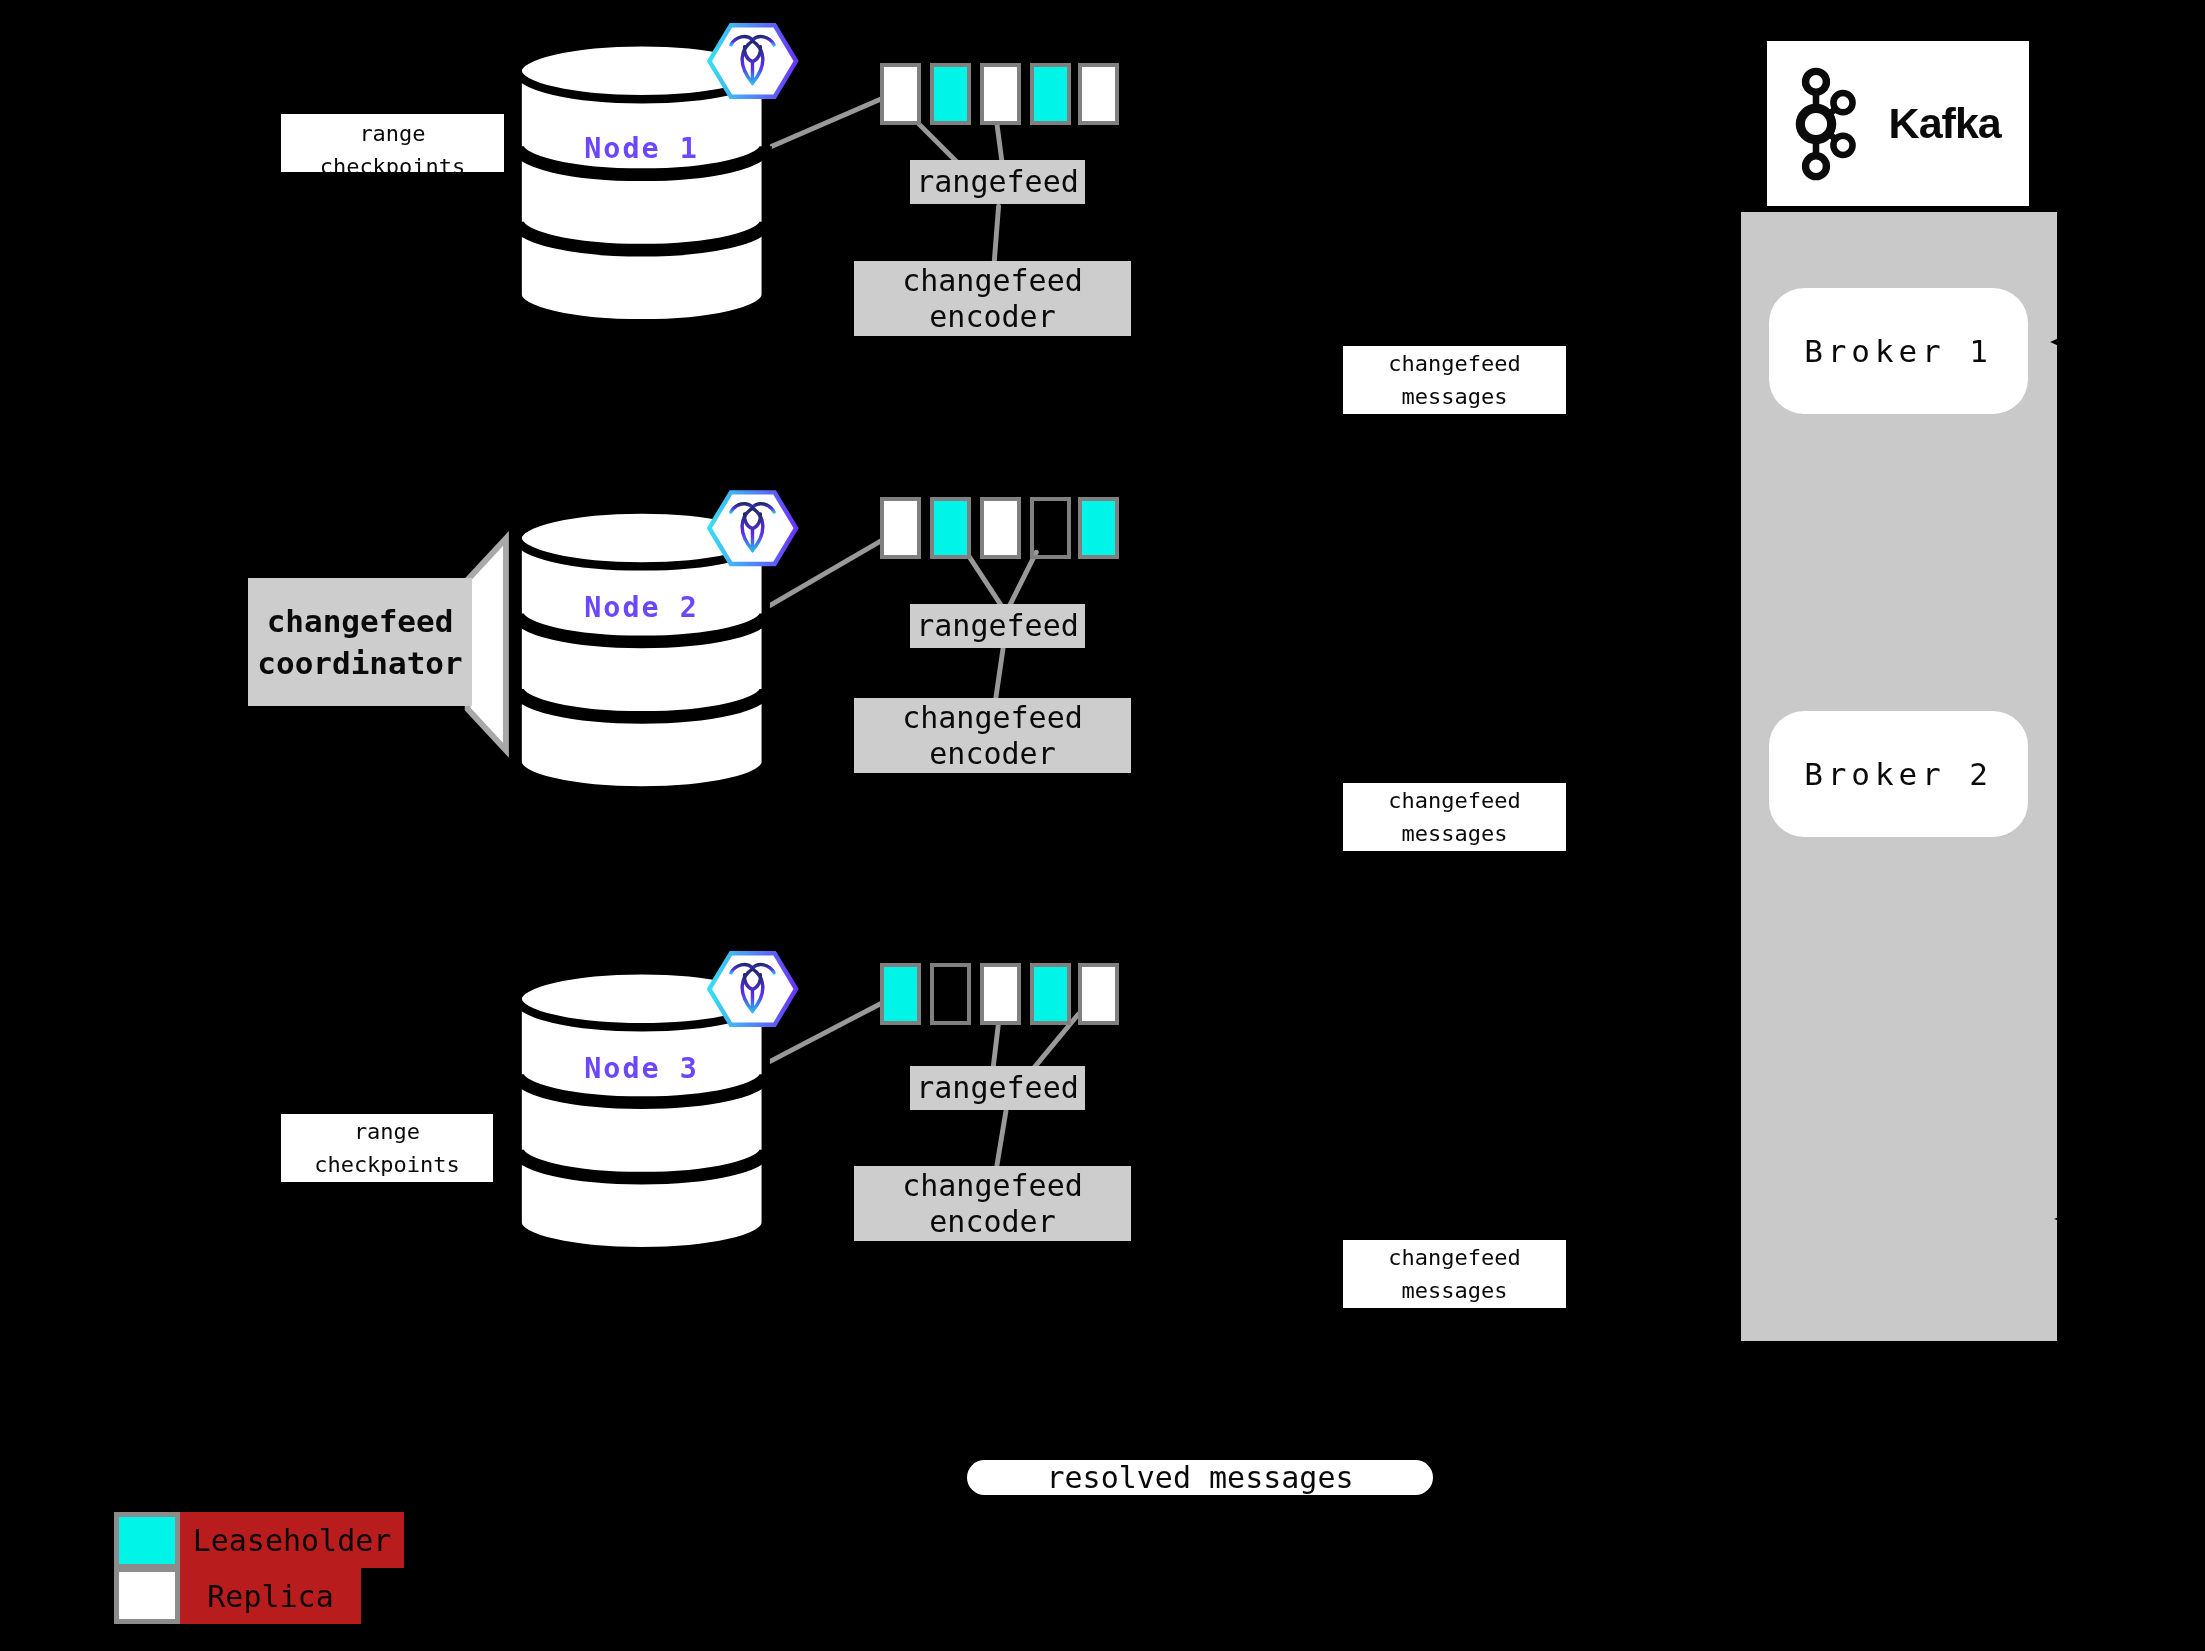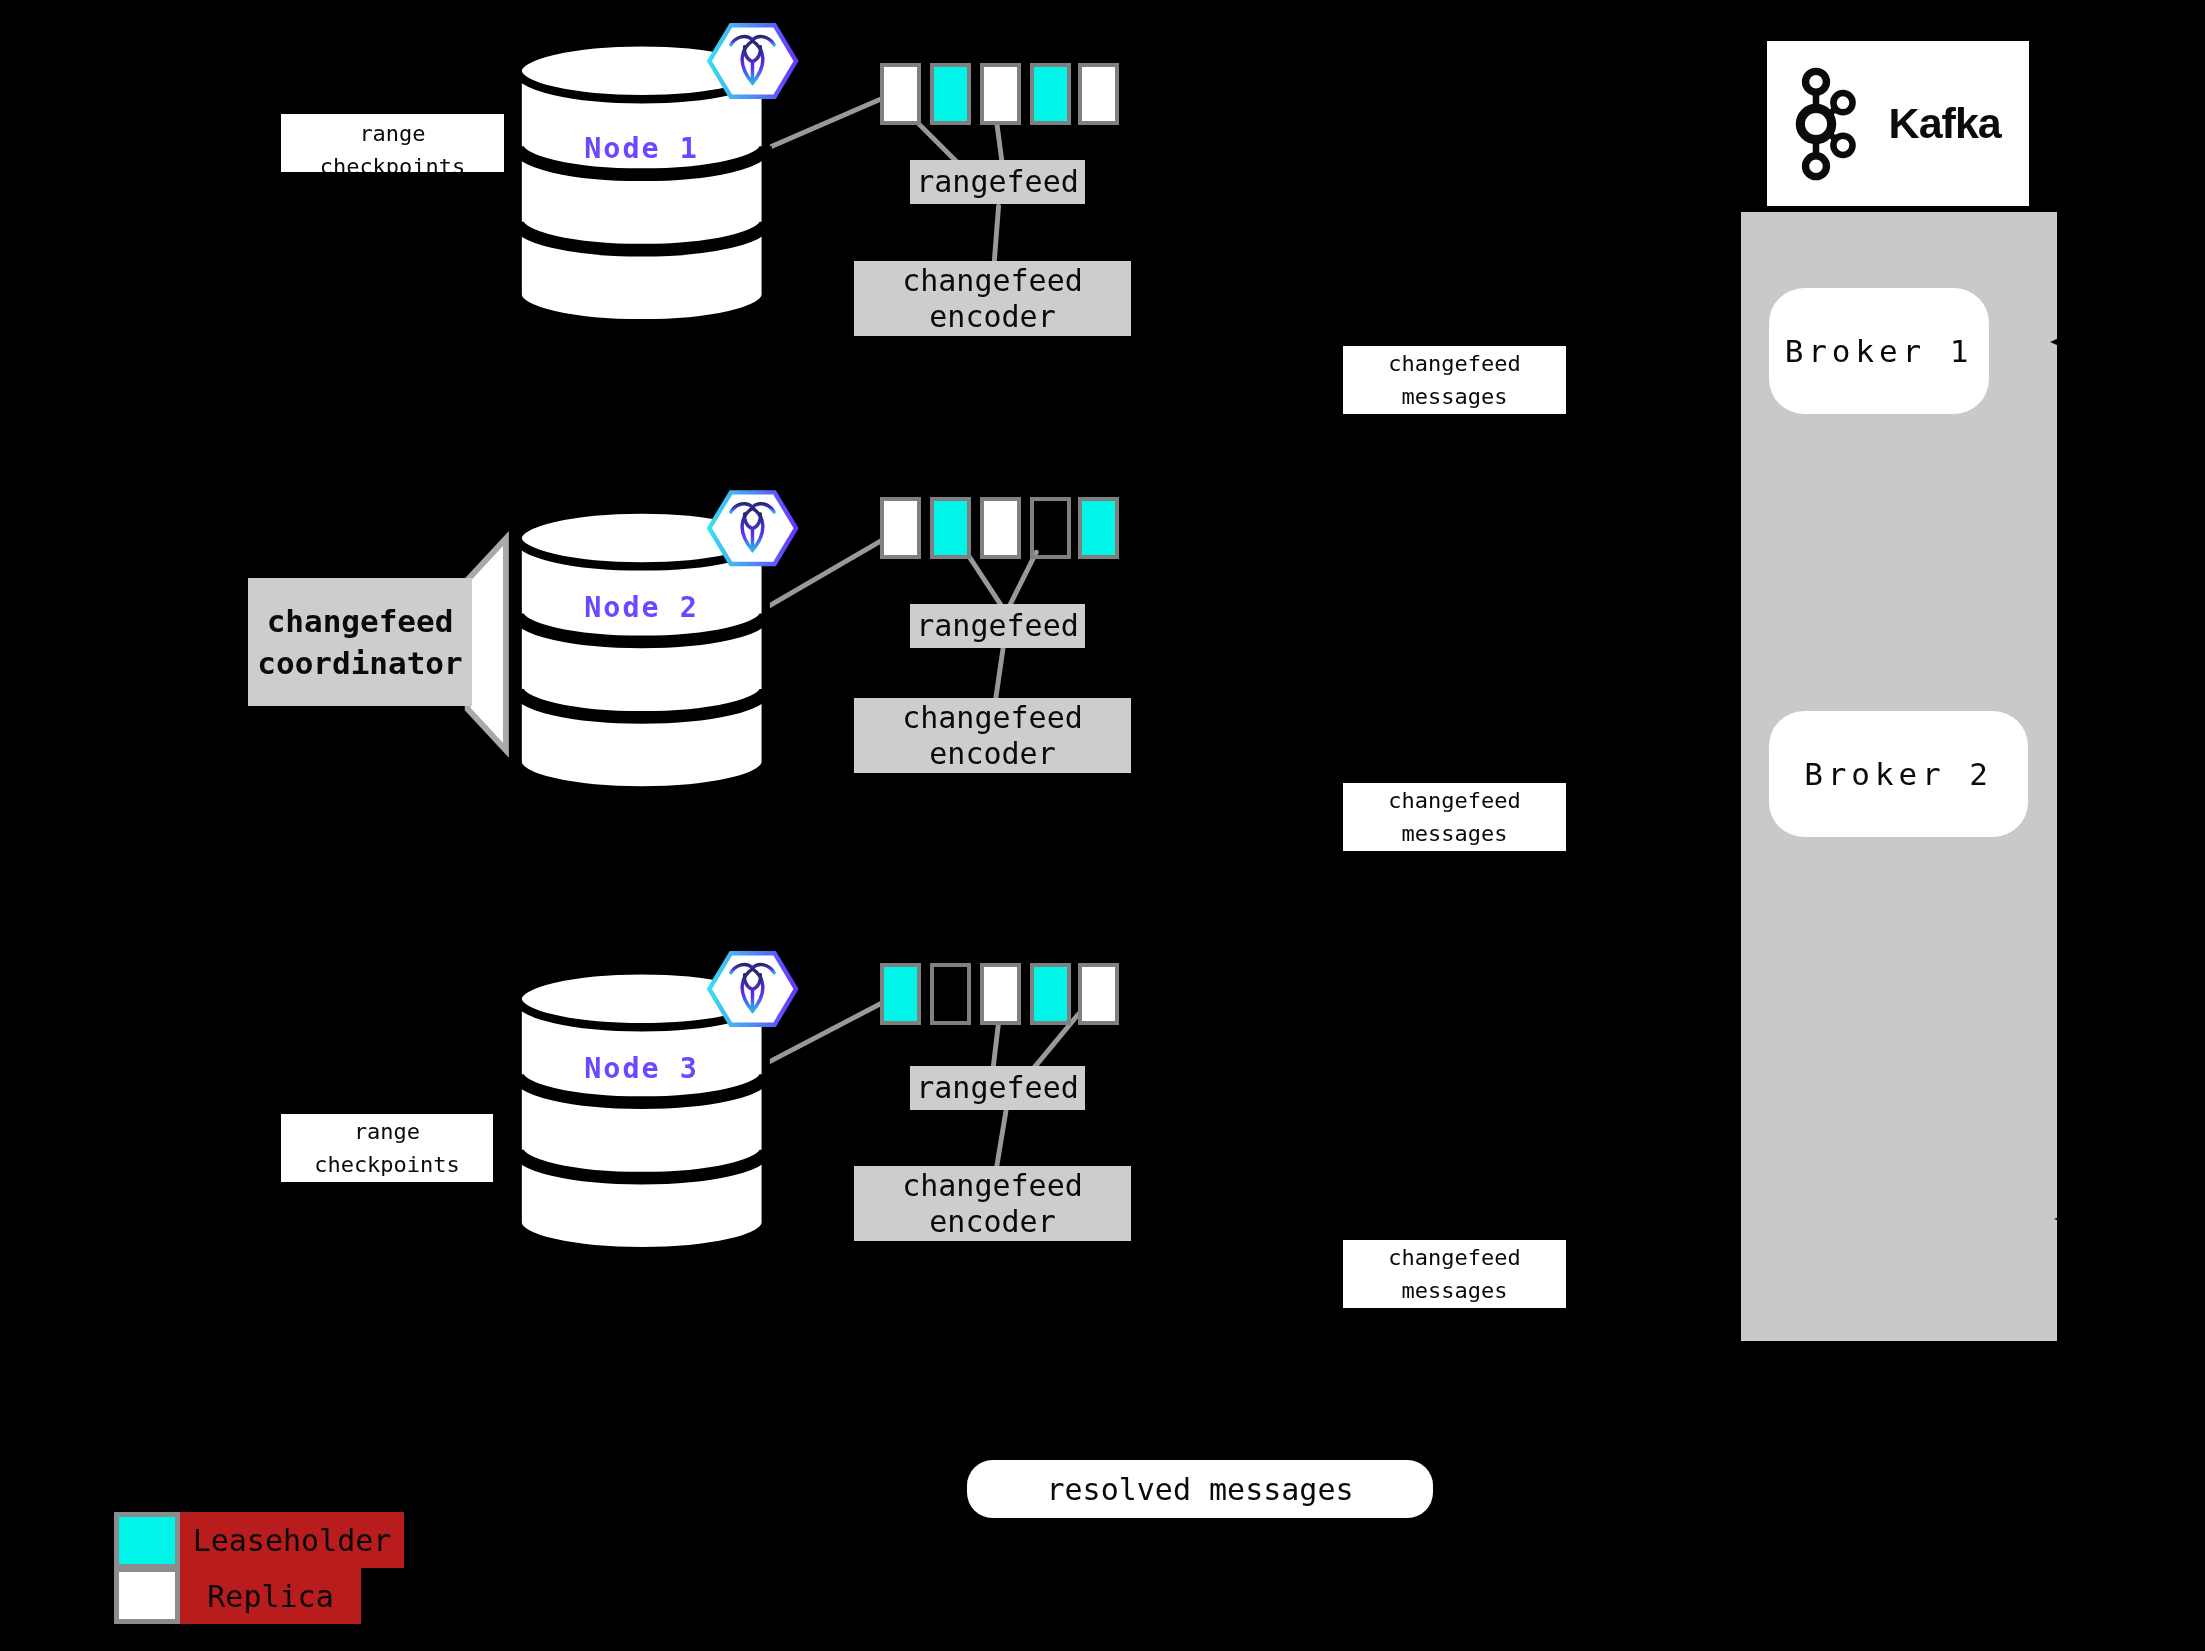--- a/index.html
+++ b/index.html
@@ -167,24 +167,24 @@
         <circle cx="124" cy="184" r="22" stroke-width="15"></circle>
         <line x1="62" y1="62" x2="62" y2="99" stroke-width="15"></line>
         <line x1="62" y1="171" x2="62" y2="208" stroke-width="15"></line>
         <line x1="90" y1="116" x2="106" y2="100" stroke-width="15"></line>
         <line x1="90" y1="154" x2="106" y2="170" stroke-width="15"></line>
       </g>
     </svg>
     <span id="kafka-wordmark">Kafka</span>
   </div>
 
-  <div class="abs broker" style="left:1769px;top:288px;width:220px;height:126px;">Broker 1</div>
+  <div class="abs broker" style="left:1769px;top:288px;width:259px;height:126px;">Broker 1</div>
   <div class="abs broker" style="left:1769px;top:711px;width:259px;height:126px;">Broker 2</div>
 
-  <div class="abs pill" style="left:967px;top:1460px;width:466px;height:58px;">resolved messages</div>
+  <div class="abs pill" style="left:967px;top:1460px;width:466px;height:35px;">resolved messages</div>
 
   <div class="abs legend-swatch range-leaseholder" style="left:114px;top:1512px;width:66px;height:57px;"></div>
   <div class="abs legend-swatch range-replica" style="left:114px;top:1567px;width:66px;height:57px;"></div>
   <div class="abs legend-label" style="left:180px;top:1512px;width:224px;height:56px;">Leaseholder</div>
   <div class="abs legend-label" style="left:180px;top:1568px;width:181px;height:56px;">Replica</div>
 
 </div>
 
 
 </body></html>

